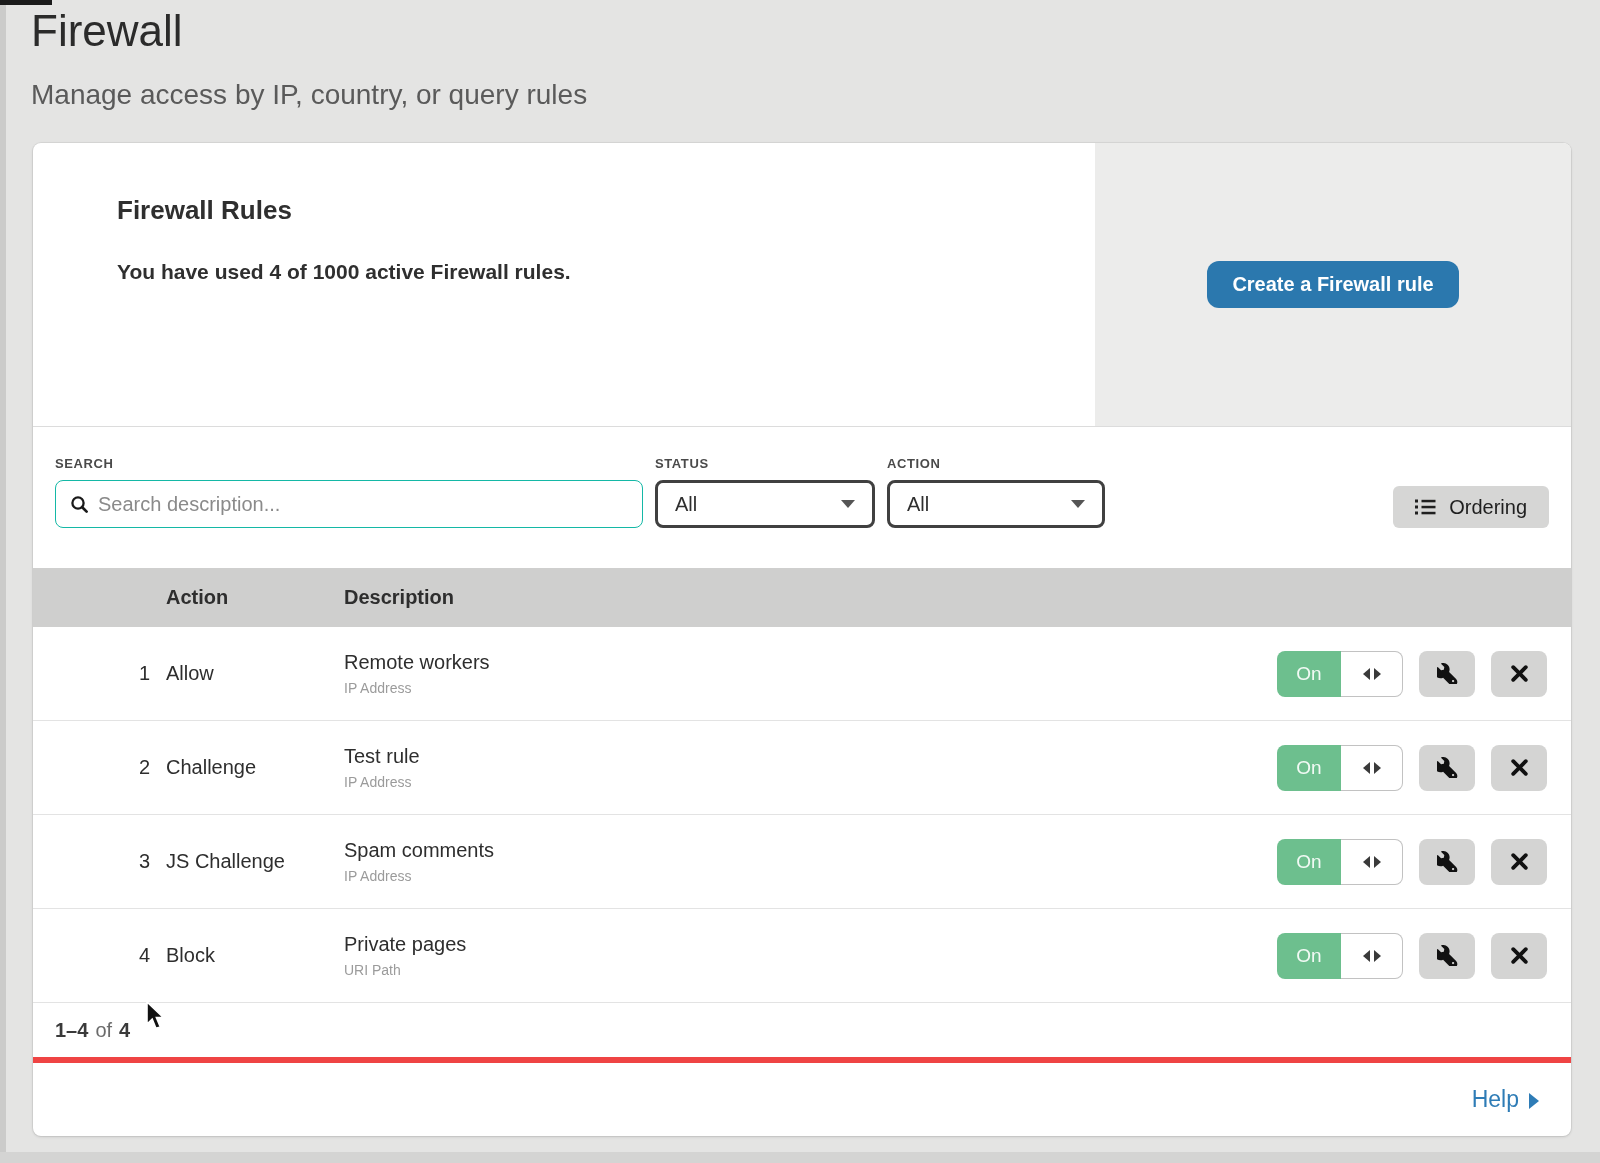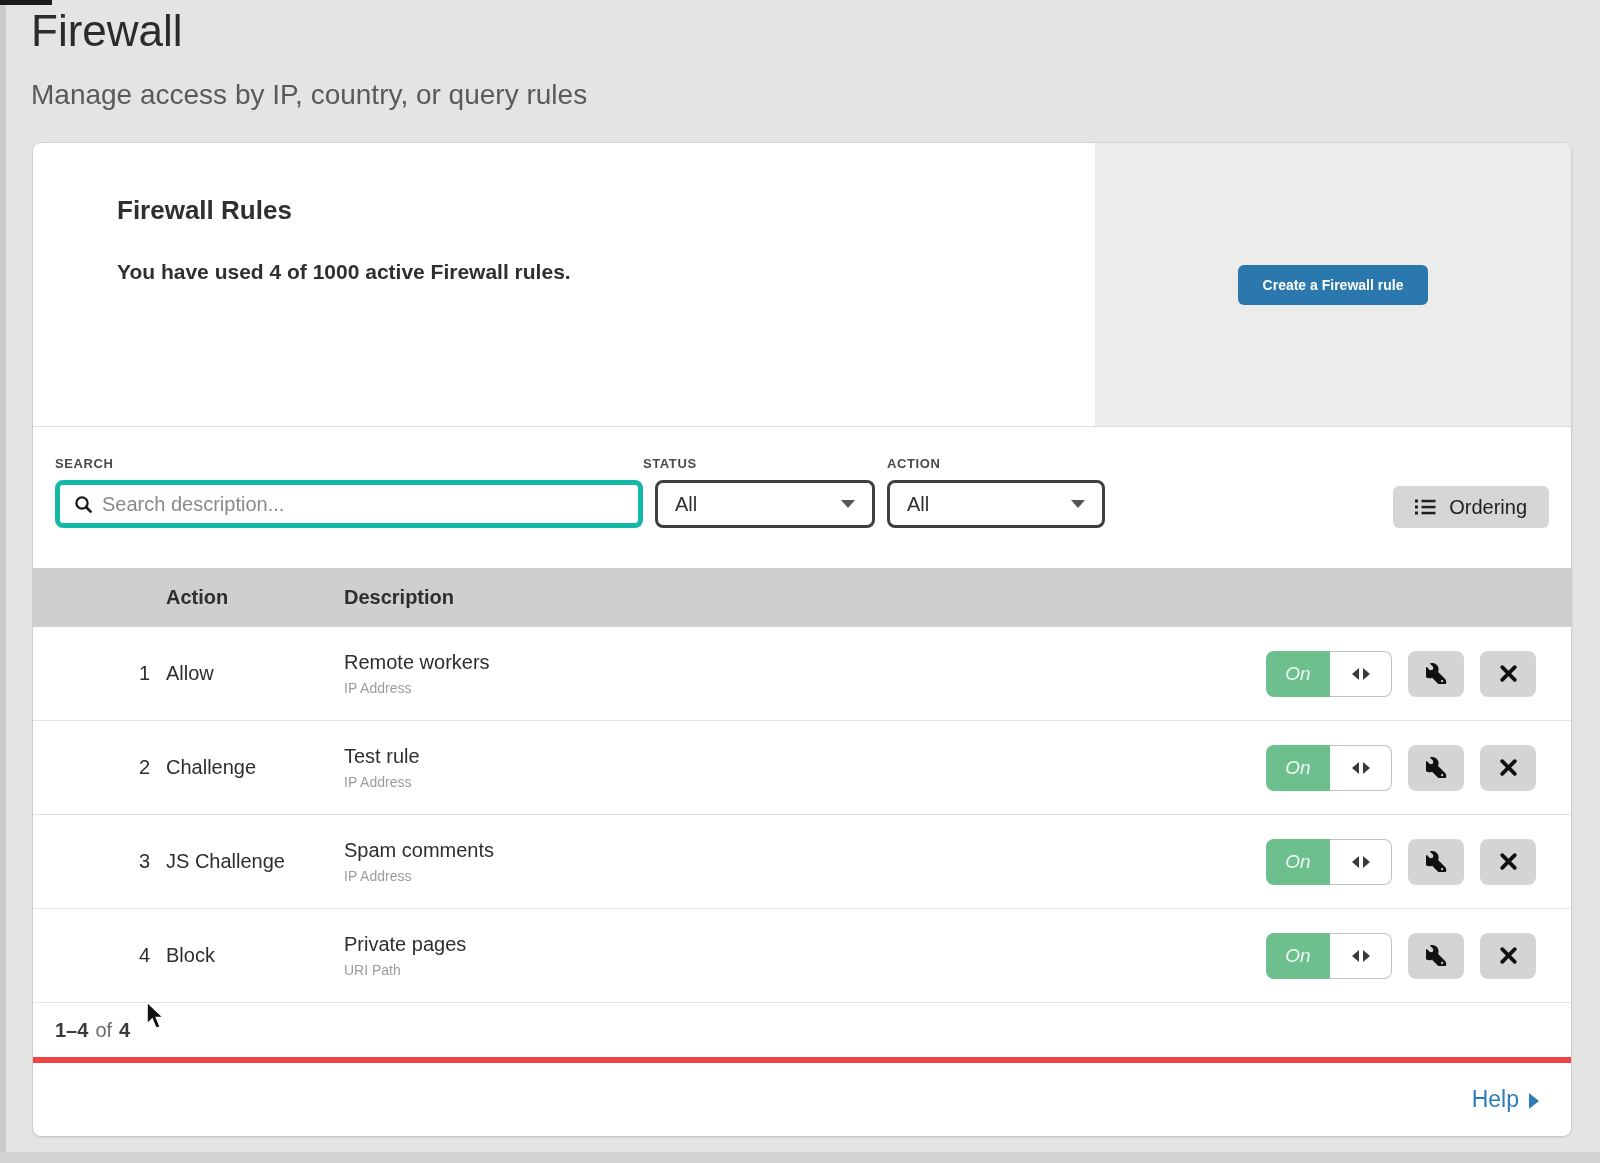--- a/index.html
+++ b/index.html
@@ -33,31 +33,31 @@
   .info-text { padding:52px 0 0 47px; width:1055px; }
   .info-heading { font-size:26px; font-weight:700; color:#2f2f2f; margin-bottom:22px; }
   .info-desc { font-size:21px; line-height:36px; color:#333; max-width:945px; }
   .info-usage { font-size:21px; font-weight:700; color:#2f2f2f; margin-top:34px; }
   .info-side {
     position:absolute; top:0; right:0; width:476px; height:283px;
     background:#ececeb; border-radius:0 8px 0 0;
     display:flex; align-items:center; justify-content:center;
   }
   .create-btn {
-    background:#2b78ae; color:#fff; border:none; border-radius:6px;
-    font-family:inherit; font-size:14px; font-weight:600;
+    background:#2b78ae; color:#fff; border:none; border-radius:12px;
+    font-family:inherit; font-size:20px; font-weight:600;
     padding:12px 25px; cursor:pointer;
   }
 
   
   .filter-section { height:141px; padding:29px 22px 0 22px; display:flex; align-items:flex-start; }
   .filter-group { display:flex; flex-direction:column; }
   .filter-label { font-size:13px; font-weight:700; letter-spacing:0.6px; color:#4a4a4a; margin-bottom:9px; }
   .search-box {
-    width:588px; height:48px; border:5px solid #14b8a6; border-radius:8px; background:#fff;
+    width:588px; height:48px; border:1px solid #14b8a6; border-radius:8px; background:#fff;
     display:flex; align-items:center; padding:0 14px;
   }
   .search-box input {
     border:none; outline:none; flex:1; font-family:inherit; font-size:20px; color:#333; margin-left:9px; background:transparent;
   }
   .search-box input::placeholder { color:#8a8a8a; }
   .select-box {
     height:48px; border:3px solid #404040; border-radius:8px; background:#fff;
     display:flex; align-items:center; justify-content:space-between; padding:0 17px; cursor:pointer;
   }
@@ -76,21 +76,21 @@
   .table-header {
     height:59px; background:#cfcfce; display:flex; align-items:center;
     font-size:20px; font-weight:600; color:#2e2e2e;
   }
   .col-num { width:133px; text-align:right; padding-right:16px; }
   .col-action { width:178px; }
   .col-desc { flex:1; }
   .rule-row { height:94px; display:flex; align-items:center; border-bottom:1px solid #e3e3e3; font-size:20px; color:#2e2e2e; }
   .desc-main { font-size:20px; color:#2e2e2e; }
   .desc-sub { font-size:14px; color:#9b9b9b; margin-top:6px; }
-  .col-controls { display:flex; align-items:center; gap:16px; padding-right:35px;font-style:italic; }
+  .col-controls { display:flex; align-items:center; gap:16px; padding-right:24px; }
 
   .toggle { display:flex; height:46px; cursor:pointer; }
   .toggle-on {
     width:64px; background:#6dbf8e; border-radius:8px 0 0 8px;
     display:flex; align-items:center; justify-content:center;
     color:#f2faf5; font-size:19px;
   }
   .toggle-grip {
     width:62px; background:#fff; border:1px solid #c2c2c2; border-left:none; border-radius:0 8px 8px 0;
     display:flex; align-items:center; justify-content:center; gap:4px;
@@ -142,21 +142,21 @@
         <span style="display:flex;">
           <svg width="19" height="19" viewBox="0 0 19 19">
               <circle cx="8" cy="8" r="5.6" fill="none" stroke="#1a1a1a" stroke-width="2.3"></circle>
               <line x1="12.2" y1="12.2" x2="16.6" y2="16.6" stroke="#1a1a1a" stroke-width="2.7" stroke-linecap="round"></line>
             </svg>
         </span>
         <input type="text" placeholder="Search description..." style="">
       </div>
     </div>
     <div class="filter-group">
-      <span class="filter-label" style="">STATUS</span>
+      <span class="filter-label" style="margin-left:12px;">STATUS</span>
       <div class="select-box select-status">
         <span class="select-value">All</span>
         <span class="caret-down"></span>
       </div>
     </div>
     <div class="filter-group">
       <span class="filter-label" style="margin-left:12px;">ACTION</span>
       <div class="select-box select-action">
         <span class="select-value">All</span>
         <span class="caret-down"></span>

